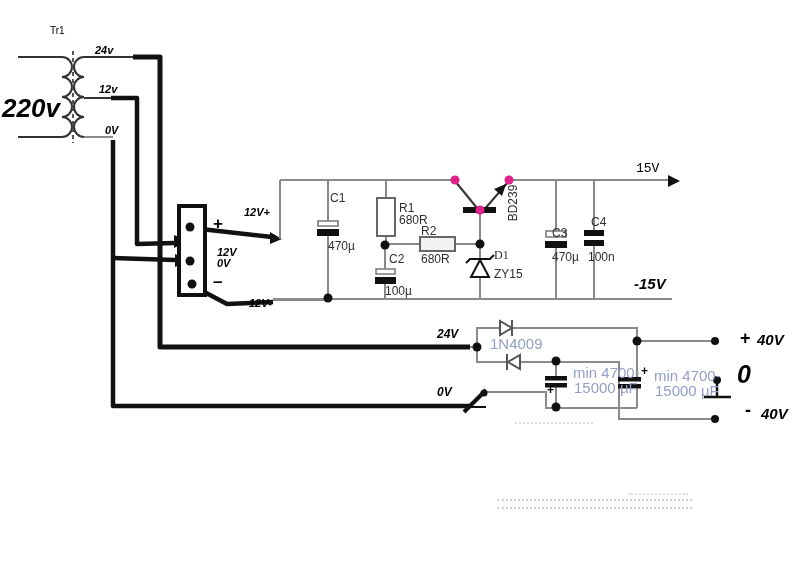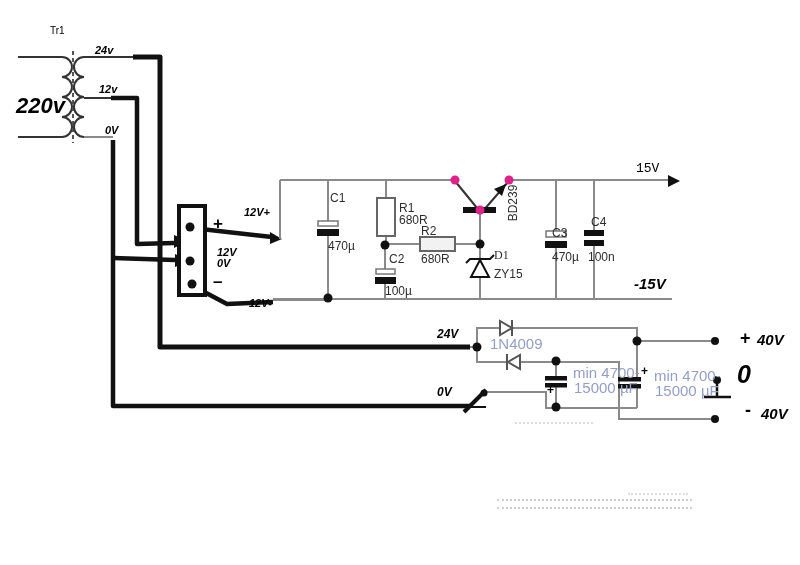--- a/index.html
+++ b/index.html
@@ -155,21 +155,21 @@
       <circle cx="556" cy="361" r="4.5"></circle>
       <circle cx="556" cy="407" r="4.5"></circle>
       <circle cx="484" cy="393" r="3.5"></circle>
       <circle cx="715" cy="341" r="4"></circle>
       <circle cx="717" cy="380" r="4"></circle>
       <circle cx="715" cy="419" r="4"></circle>
     </g>
   </svg>
 
   <div class="lbl" style="left:50px;top:26px;font-size:10px;">Tr1</div>
-  <div class="lbl bi" style="left:16px;top:95px;font-size:22px;">220v</div>
+  <div class="lbl bi" style="left:2px;top:95px;font-size:26px;">220v</div>
   <div class="lbl tap" style="left:95px;top:45px;">24v</div>
   <div class="lbl tap" style="left:99px;top:84px;">12v</div>
   <div class="lbl tap" style="left:105px;top:125px;">0V</div>
 
   <div class="lbl plusbig" style="left:213px;top:215px;">+</div>
   <div class="lbl plusbig" style="left:213px;top:273px;">–</div>
   <div class="lbl tap" style="left:217px;top:247px;">12V</div>
   <div class="lbl tap" style="left:217px;top:258px;">0V</div>
   <div class="lbl tap" style="left:244px;top:207px;">12V+</div>
   <div class="lbl tap" style="left:249px;top:284px;margin-top:14px;">12V-</div>

